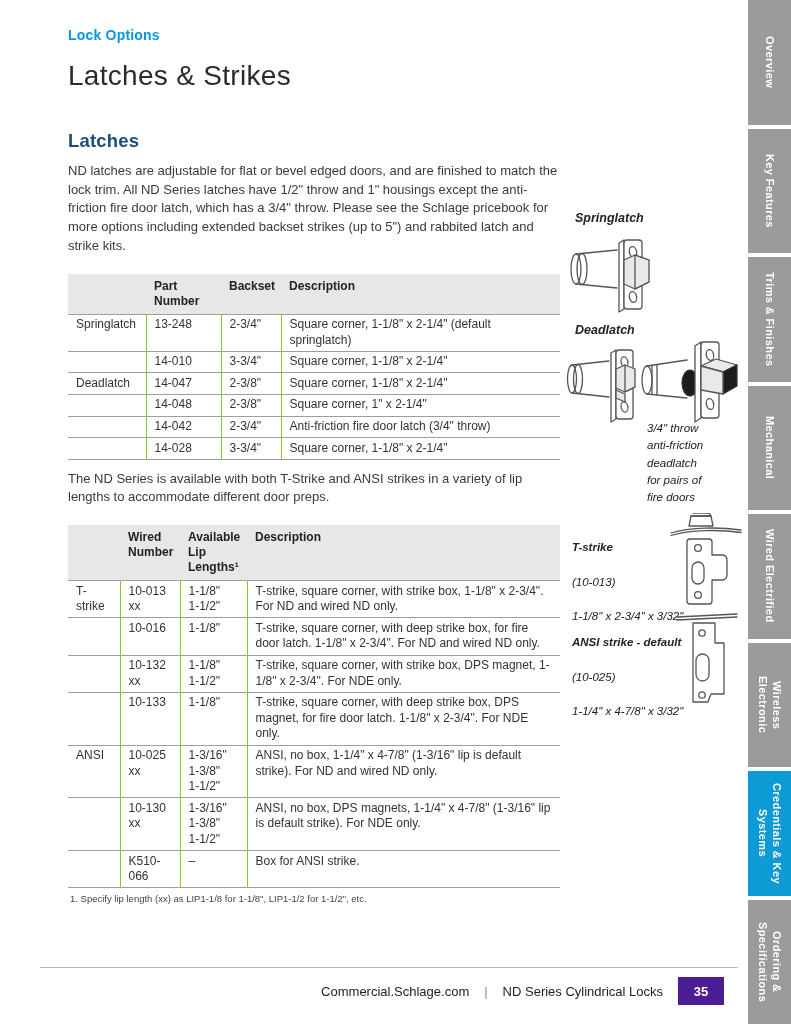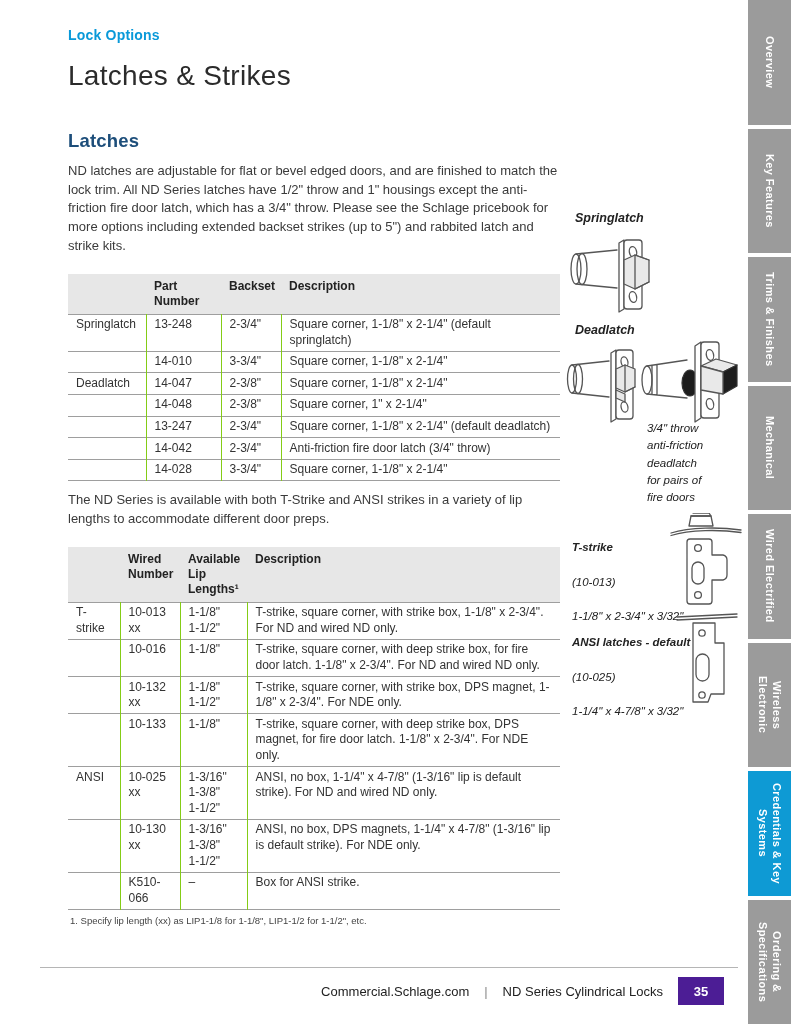--- a/index.html
+++ b/index.html
@@ -92,26 +92,20 @@
           <td>Deadlatch</td>
           <td>14-047</td>
           <td>2-3/8"</td>
           <td>Square corner, 1-1/8" x 2-1/4"</td>
         </tr>
         <tr>
           <td></td>
           <td>14-048</td>
           <td>2-3/8"</td>
           <td>Square corner, 1" x 2-1/4"</td>
-        </tr>
-        <tr>
-          <td></td>
-          <td>13-247</td>
-          <td>2-3/4"</td>
-          <td>Square corner, 1-1/8" x 2-1/4" (default deadlatch)</td>
         </tr>
         <tr>
           <td></td>
           <td>14-042</td>
           <td>2-3/4"</td>
           <td>Anti-friction fire door latch (3/4" throw)</td>
         </tr>
         <tr>
           <td></td>
           <td>14-028</td>
@@ -250,21 +244,21 @@
     <path class="fl" d="M23,3 L43,3 L45,13 L21,13 Z"></path>
     <path class="ln" d="M25,0 L41,0 L43,3 L23,3"></path>
     <path class="ln" d="M3,20 C22,14 52,14 73,17 M3,22.5 C22,16.5 52,16.5 73,19.5"></path>
     <path class="fl" d="M22,26 h19 q3,0 3,3 v13 h11 q4,1 4,5 v15 q0,4 -4,5 h-11 v21 q0,3 -3,3 h-19 q-3,0 -3,-3 v-59 q0,-3 3,-3 z"></path>
     <circle class="fl" cx="30" cy="35" r="3.4"></circle>
     <circle class="fl" cx="30" cy="82" r="3.4"></circle>
     <rect class="fl" x="24" y="49" width="12" height="22" rx="6"></rect>
   </svg>
 
   <div class="fig-caption" style="top:617px; left:9px; width:160px;">
-    <span class="cap-name">ANSI latches - default</span><br>
+    <span class="cap-name">ANSI strike - default</span><br>
     <span>(10-025)</span><br>
     <span>1-1/4" x 4-7/8" x 3/32"</span>
   </div>
   <svg class="figsvg" style="top:610px; left:110px;" width="70" height="108" viewBox="0 0 70 108">
     <path class="ln" d="M4,7 L64,4 M4,10 L64,7"></path>
     <path class="fl" d="M20,13 h22 v20 h9 v51 h-13 l-3,8 h-15 z"></path>
     <circle class="fl" cx="29" cy="23" r="3.2"></circle>
     <rect class="fl" x="23" y="44" width="13" height="27" rx="6.5"></rect>
     <circle class="fl" cx="29" cy="85" r="3.2"></circle>
   </svg>

